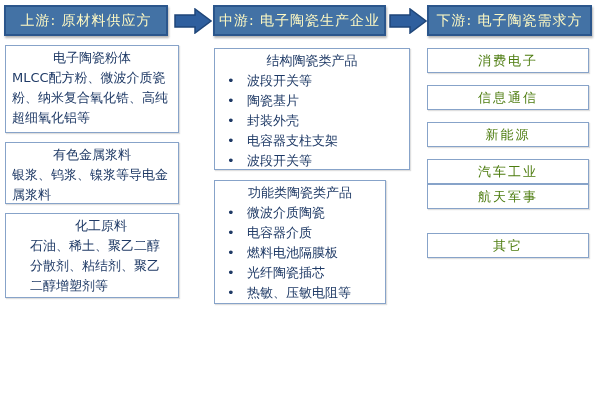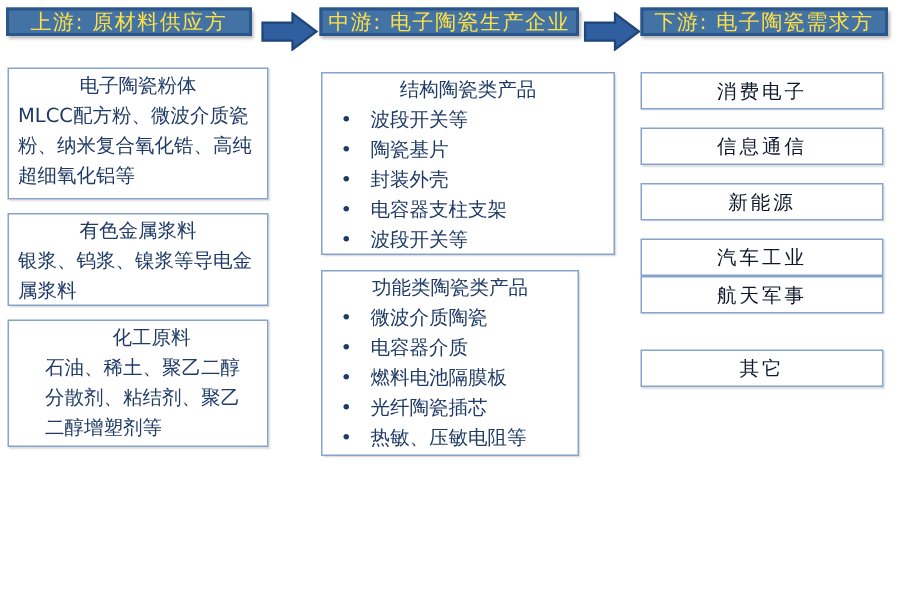--- a/index.html
+++ b/index.html
@@ -7,25 +7,25 @@
   body { font-family: "DejaVu Sans", sans-serif; }
   .canvas {
     position: relative;
     width: 600px;
     height: 400px;
     background: #ffffff;
     overflow: hidden;
   }
   .header {
     position: absolute;
-    height: 19px;
+    height: 31px;
     background: #4372A5;
     border: 2px solid #2B568C;
     box-shadow: 1px 2px 2px rgba(90,90,90,0.45);
-    color: #fde047;
+    color: #fef9c3;
     font-size: 14px;
     display: flex;
     align-items: center;
     justify-content: center;
     letter-spacing: 1px;
     white-space: nowrap;
   }
   .arrow {
     position: absolute;
     top: 8px;
@@ -59,21 +59,21 @@
     text-align: left;
   }
   .rbox {
     position: absolute;
     left: 427px;
     width: 162px;
     height: 25px;
     background: #ffffff;
     border: 1px solid #87A3C9;
     box-shadow: 1px 1px 1px rgba(150,150,150,0.3);
-    color: #0f172a;
+    color: #4d7c0f;
     font-size: 13px;
     display: flex;
     align-items: center;
     justify-content: center;
     letter-spacing: 2px;
   }
 </style>
 </head>
 <body>
 

